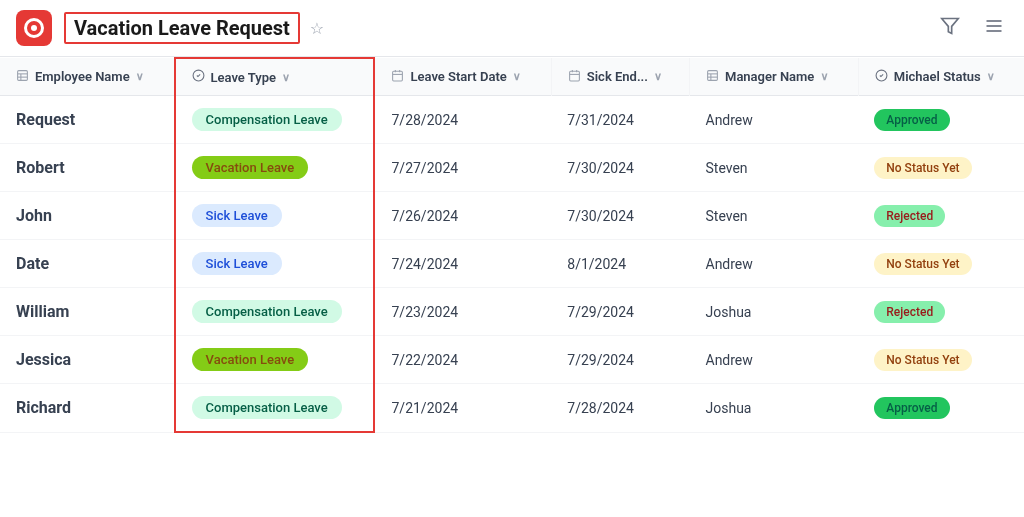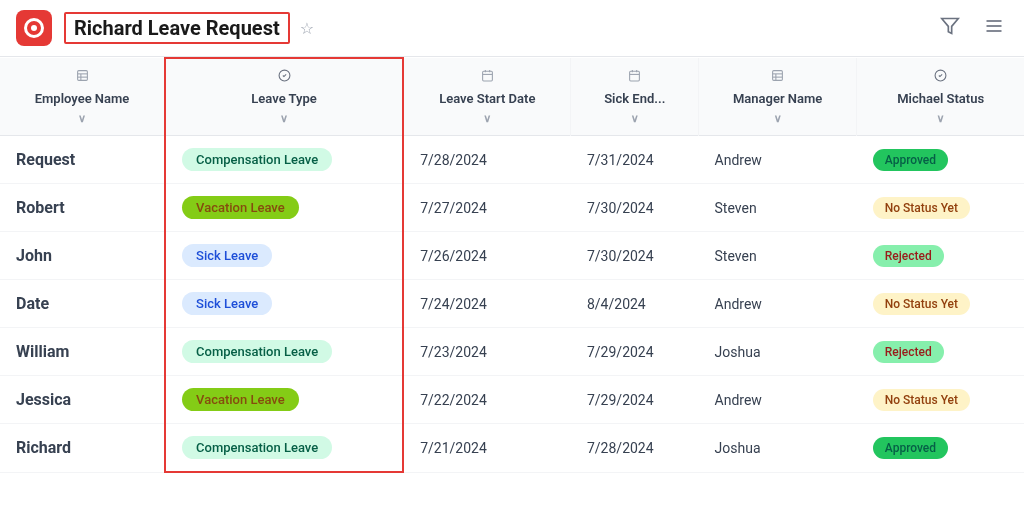--- a/index.html
+++ b/index.html
@@ -90,21 +90,20 @@
       border-right: 1px solid #f3f4f6;
       cursor: pointer;
       user-select: none;
     }
     th:last-child { border-right: none; }
 
     .th-inner {
       display: flex;
       align-items: center;
       gap: 6px;
-      flex-direction: column;
     }
 
     .th-icon {
       font-size: 12px;
       color: #9ca3af;
     }
 
     .sort-arrow {
       color: #9ca3af;
       font-size: 11px;
@@ -153,21 +152,21 @@
       border-bottom: 2px solid #e53935;
     }
   </style>
 </head>
 <body>
 
 <div class="header">
   <div class="app-icon">
     <div class="app-icon-inner"></div>
   </div>
-  <span class="page-title-text">Richard Leave Request</span>
+  <span class="page-title-text">Vacation Leave Request</span>
   <span class="star-icon">☆</span>
   <div class="header-spacer"></div>
   <div class="header-actions">
     <button class="header-action-btn">
       <svg width="20" height="20" viewBox="0 0 24 24" fill="none" stroke="currentColor" stroke-width="2">
         <polygon points="22 3 2 3 10 12.46 10 19 14 21 14 12.46 22 3"></polygon>
       </svg>
     </button>
     <button class="header-action-btn">
       <svg width="20" height="20" viewBox="0 0 24 24" fill="none" stroke="currentColor" stroke-width="2">
@@ -309,21 +308,21 @@
       </td>
     </tr>
         <tr>
       <td>
         <span class="employee-name">Date</span>
       </td>
       <td class="leave-type-cell" style="border-left: 2px solid #e53935; border-right: 2px solid #e53935; ">
         <span class="leave-type-badge badge-sick">Sick Leave</span>
       </td>
       <td>7/24/2024</td>
-      <td>8/4/2024</td>
+      <td>8/1/2024</td>
       <td>Andrew</td>
       <td>
         <span class="status-badge status-no">No Status Yet</span>
       </td>
     </tr>
         <tr>
       <td>
         <span class="employee-name">William</span>
       </td>
       <td class="leave-type-cell" style="border-left: 2px solid #e53935; border-right: 2px solid #e53935; ">

